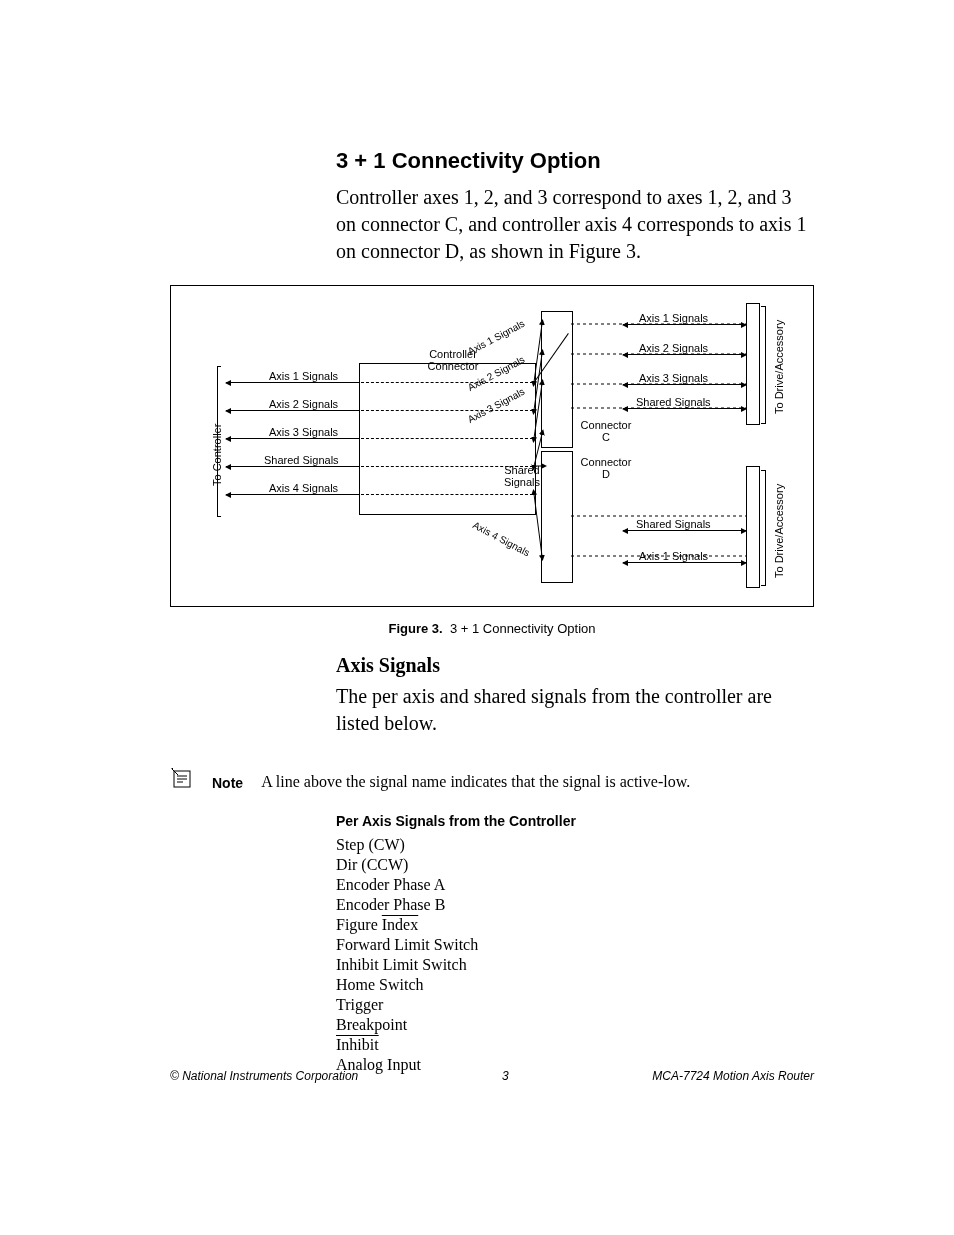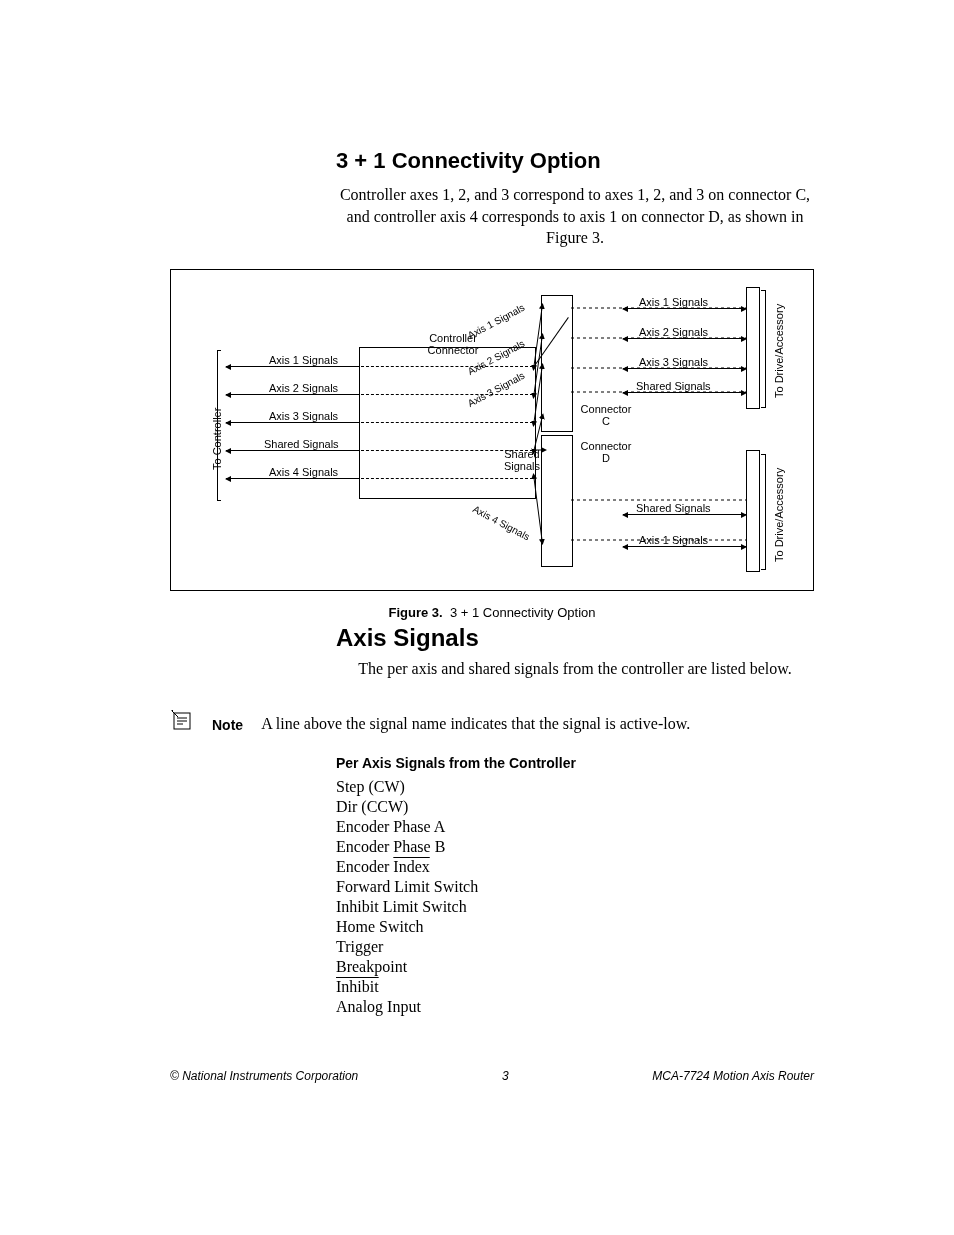--- a/index.html
+++ b/index.html
@@ -22,30 +22,29 @@
     margin-right: 140px;
     padding-top: 148px;
   }
   h2.section-title {
     font-family: Arial, Helvetica, sans-serif;
     font-weight: 700;
     font-size: 22px;
     margin: 0 0 10px 0;
   }
   p.body-text {
-    font-size: 16px;
+    font-size: 20px;
     line-height: 1.35;
     margin: 0 0 20px 0;
-    text-align: center;
   }
   h3.subsection-title {
-    font-family: Liberation Sans, sans-serif;
+    font-family: Liberation Serif, serif;
     font-weight: 700;
-    font-size: 24px;
-    margin: 4px 0 6px 0;
+    font-size: 20px;
+    margin: 18px 0 6px 0;
   }
   .figure-wrap {
     margin-left: 170px;
     margin-right: 140px;
     margin-top: 6px;
   }
   .figure-box {
     border: 1px solid #000;
     height: 320px;
     position: relative;
@@ -307,21 +306,21 @@
     <span class="note-text">A line above the signal name indicates that the signal is active-low.</span>
   </div>
 
   <div class="content" style="padding-top:0;">
     <h4 class="list-title">Per Axis Signals from the Controller</h4>
     <div class="signal-list" id="signal-list">
         <div>Step (CW)</div>
         <div>Dir (CCW)</div>
         <div>Encoder Phase A</div>
         <div>Encoder Phase B</div>
-        <div><span>Encoder </span><span class="overline">Index</span></div>
+        <div><span>Figure </span><span class="overline">Index</span></div>
         <div>Forward Limit Switch</div>
         <div>Inhibit Limit Switch</div>
         <div>Home Switch</div>
         <div>Trigger</div>
         <div>Breakpoint</div>
         <div><span class="overline">Inhibit</span></div>
         <div>Analog Input</div>
       </div>
   </div>
 

